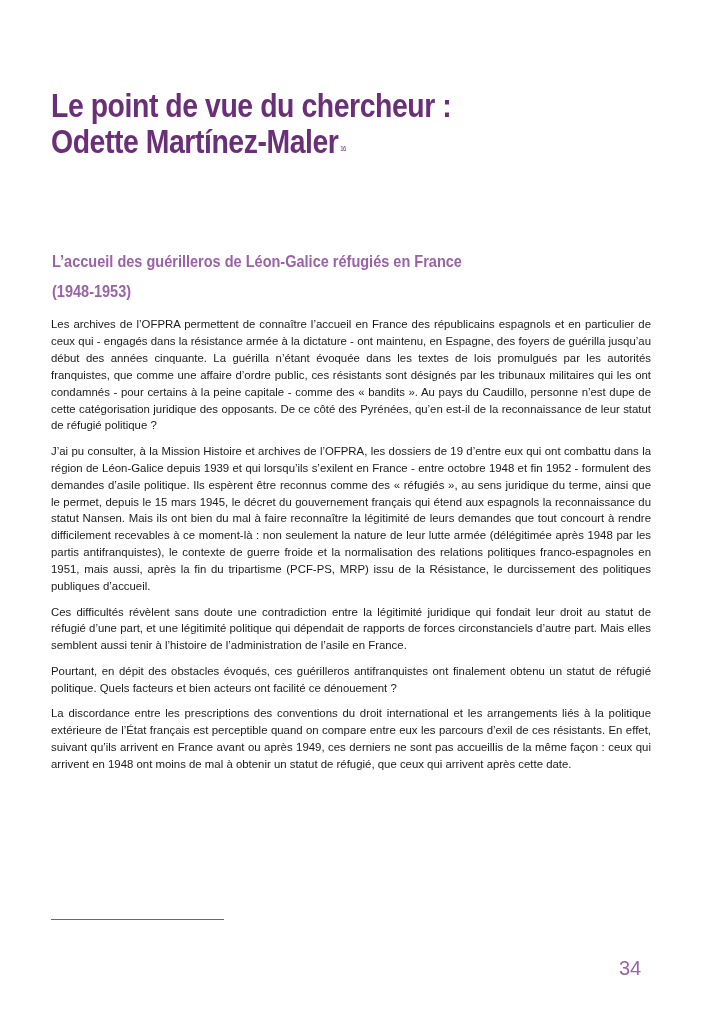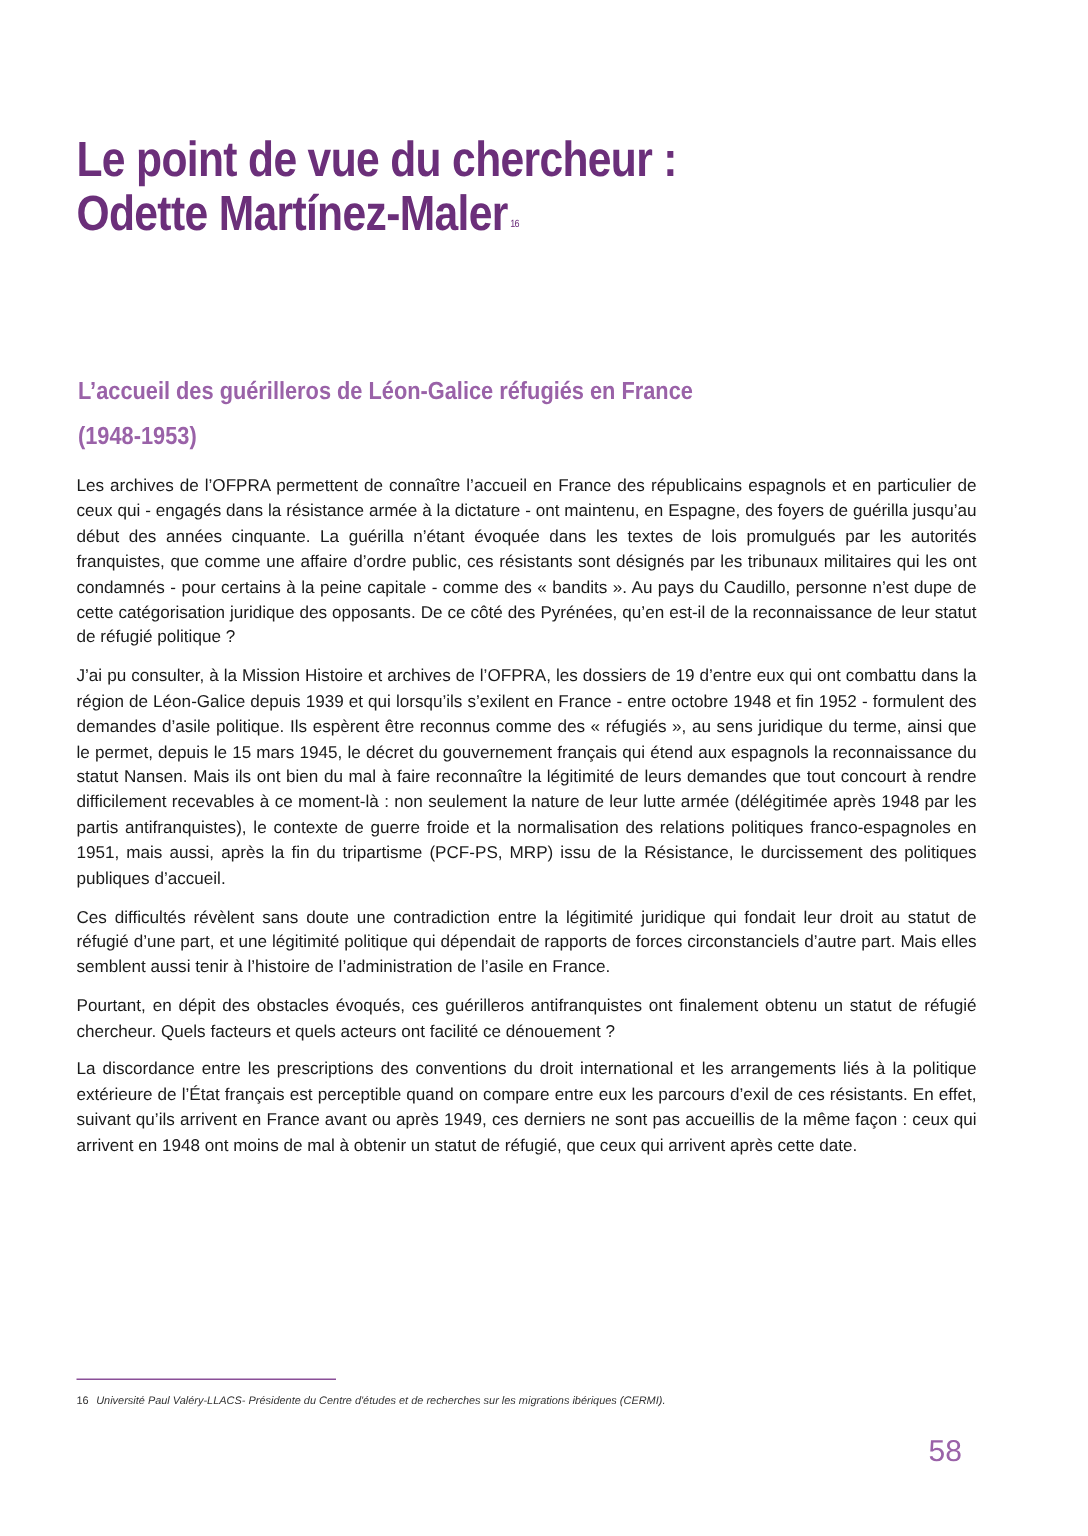--- a/index.html
+++ b/index.html
@@ -50,23 +50,20 @@
 
   <h2 class="subtitle">
     <span class="line">L’accueil des guérilleros de Léon-Galice réfugiés en France</span>
     <span class="line">(1948-1953)</span>
   </h2>
 
   <div class="body">
     <p>Les archives de l’OFPRA permettent de connaître l’accueil en France des républicains espagnols et en particulier de ceux qui - engagés dans la résistance armée à la dictature - ont maintenu, en Espagne, des foyers de guérilla jusqu’au début des années cinquante. La guérilla n’étant évoquée dans les textes de lois promulgués par les autorités franquistes, que comme une affaire d’ordre public, ces résistants sont désignés par les tribunaux militaires qui les ont condamnés - pour certains à la peine capitale - comme des « bandits ». Au pays du Caudillo, personne n’est dupe de cette catégorisation juridique des opposants. De ce côté des Pyrénées, qu’en est-il de la reconnaissance de leur statut de réfugié politique ?</p>
     <p>J’ai pu consulter, à la Mission Histoire et archives de l’OFPRA, les dossiers de 19 d’entre eux qui ont combattu dans la région de Léon-Galice depuis 1939 et qui lorsqu’ils s’exilent en France - entre octobre 1948 et fin 1952 - formulent des demandes d’asile politique. Ils espèrent être reconnus comme des « réfugiés », au sens juridique du terme, ainsi que le permet, depuis le 15 mars 1945, le décret du gouvernement français qui étend aux espagnols la reconnaissance du statut Nansen. Mais ils ont bien du mal à faire reconnaître la légitimité de leurs demandes que tout concourt à rendre difficilement recevables à ce moment-là : non seulement la nature de leur lutte armée (délégitimée après 1948 par les partis antifranquistes), le contexte de guerre froide et la normalisation des relations politiques franco-espagnoles en 1951, mais aussi, après la fin du tripartisme (PCF-PS, MRP) issu de la Résistance, le durcissement des politiques publiques d’accueil.</p>
     <p>Ces difficultés révèlent sans doute une contradiction entre la légitimité juridique qui fondait leur droit au statut de réfugié d’une part, et une légitimité politique qui dépendait de rapports de forces circonstanciels d’autre part. Mais elles semblent aussi tenir à l’histoire de l’administration de l’asile en France.</p>
-    <p>Pourtant, en dépit des obstacles évoqués, ces guérilleros antifranquistes ont finalement obtenu un statut de réfugié chercheur. Quels facteurs et quels acteurs ont facilité ce dénouement ?</p>
+    <p>Pourtant, en dépit des obstacles évoqués, ces guérilleros antifranquistes ont finalement obtenu un statut de réfugié politique. Quels facteurs et bien acteurs ont facilité ce dénouement ?</p>
     <p>La discordance entre les prescriptions des conventions du droit international et les arrangements liés à la politique extérieure de l’État français est perceptible quand on compare entre eux les parcours d’exil de ces résistants. En effet, suivant qu’ils arrivent en France avant ou après 1949, ces derniers ne sont pas accueillis de la même façon : ceux qui arrivent en 1948 ont moins de mal à obtenir un statut de réfugié, que ceux qui arrivent après cette date.</p>
   </div>
 
   <div class="fn-rule"></div>
-  <div class="footnote">
-    <span class="num">16</span><span>Université Paul Valéry-LLACS- Présidente du Centre d'études et de recherches sur les migrations ibériques (CERMI).</span>
-  </div>
 
-  <div class="page-num">58</div>
+  <div class="page-num">34</div>
 </div>
 
 </body></html>

